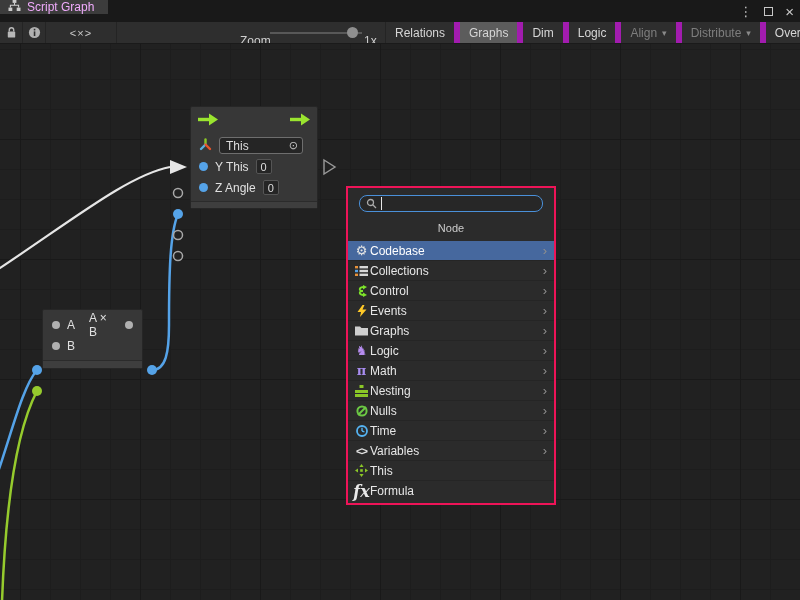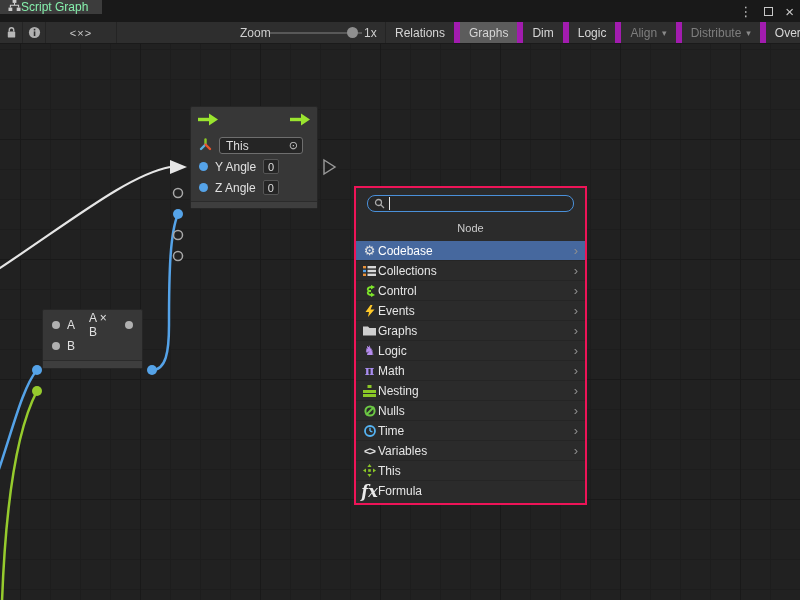--- a/index.html
+++ b/index.html
@@ -3,39 +3,39 @@
 <meta charset="utf-8">
 <style>
   * { margin:0; padding:0; box-sizing:border-box; }
   html,body { width:800px; height:600px; overflow:hidden; background:#212121;
     font-family:"Liberation Sans", sans-serif; -webkit-font-smoothing:antialiased; }
   #app { position:relative; width:800px; height:600px; overflow:hidden; }
 
   
   #tabbar { position:absolute; left:0; top:0; width:800px; height:22px; background:#191919; }
   .tab { position:absolute; left:0; top:0; height:14px; padding:0 14px 0 8px; background:#3c3c3c;
-    display:flex; align-items:center; color:#86efac; font-size:12px; }
+    display:flex; align-items:center; gap:6px; color:#f0abfc; font-size:12px; }
   .winctl { position:absolute; right:6px; top:0; height:22px; display:flex; align-items:center; gap:12px; color:#c8c8c8; }
   .winctl .dots { font-size:13px; letter-spacing:0; }
   .winctl .maxbox { width:9px; height:9px; border:1.5px solid #c8c8c8; display:inline-block; }
   .winctl .closex { font-size:15px; line-height:1; }
 
   
   #toolbar { position:absolute; left:0; top:22px; width:800px; height:22px; background:#2e2e2e;
     border-bottom:1px solid #1a1a1a; color:#d6d6d6; font-size:12px; overflow:hidden; }
   .tcell { position:absolute; top:0; height:21px; display:flex; align-items:center; justify-content:center;
     border-right:1px solid #242424; }
   .tgroup { position:absolute; top:0; height:21px; display:flex; align-items:center; }
   .tbtn { height:21px; display:flex; align-items:center; padding:0 9px; border-right:6px solid #a21caf; white-space:nowrap; }
   .tbtn.active { background:#5c5c5c; }
   .tbtn.disabled { color:#7e7e7e; }
   .tbtn .darr { font-size:9px; margin-left:5px; color:#8a8a8a; }
   .zoomtrack { position:absolute; left:270px; top:10px; width:92px; height:2px; background:#585858; }
   .zoomknob { position:absolute; left:347px; top:5px; width:11px; height:11px; border-radius:50%; background:#8f8f8f; }
-  .zlabel { position:absolute; top:0; height:21px; display:flex; align-items:center; color:#cfcfcf; }
+  .zlabel { position:absolute; top:8px; height:21px; display:flex; align-items:center; color:#cfcfcf; }
 
   
   #canvas { position:absolute; left:0; top:44px; width:800px; height:556px; background-color:#212121;
     background-image:
       linear-gradient(#191919 1px, transparent 1px),
       linear-gradient(90deg,#191919 1px, transparent 1px),
       linear-gradient(#1d1d1d 1px, transparent 1px),
       linear-gradient(90deg,#1d1d1d 1px, transparent 1px);
     background-size:120px 120px,120px 120px,30px 30px,30px 30px;
     background-position:0 -25px, 20px 0, 0 5px, 20px 0; }
@@ -53,21 +53,21 @@
   .pdot.blue { background:#55a3e8; }
   .pdot.gray { background:#b0b0b0; }
   .flowrow { height:28px; display:flex; align-items:center; justify-content:space-between; padding:0 7px; }
   .objfield { display:flex; align-items:center; justify-content:space-between; background:#252525;
     border:1px solid #6e6e6e; border-radius:3px; height:17px; padding:0 4px 0 6px; color:#dedede; font-size:12px; width:84px; }
   .valbox { width:16px; height:15px; background:#252525; border:1px solid #555; border-radius:2px;
     color:#dedede; font-size:11px; text-align:center; font-family:"Liberation Sans",sans-serif; padding:0; }
   .spacer { flex:1; }
 
   
-  #finder { position:absolute; left:354px; top:186px; width:233px; height:319px; background:#2b2b2b;
+  #finder { position:absolute; left:346px; top:186px; width:210px; height:319px; background:#2b2b2b;
     border:2px solid #ee1458; }
   .searchwrap { margin:7px 11px 0 11px; height:17px; border:1px solid #4a90d9; border-radius:8px;
     background:#272727; display:flex; align-items:center; padding:0 6px; gap:4px; }
   .searchwrap input { flex:1; background:transparent; border:none; outline:none; color:#e8e8e8;
     font-size:11px; font-family:"Liberation Sans",sans-serif; height:13px; border-left:1px solid #e8e8e8; padding-left:1px; }
   .ffheader { text-align:center; color:#cccccc; font-size:11px; margin:10px 0 7px 0; }
   .ffrow { height:20px; display:flex; align-items:center; padding:0 5px 0 5px; color:#e6e6e6; font-size:12px;
     border-bottom:1px solid #252525; }
   .ffrow.selected { background:#46689e; color:#ffffff; }
   .ffic { width:17px; flex:0 0 auto; display:flex; align-items:center; justify-content:center; font-size:12px; }
@@ -133,21 +133,21 @@
           <line x1="6.5" y1="6.5" x2="11" y2="11" stroke="#e8552a" stroke-width="2.4" stroke-linecap="round"></line>
         </svg>
       </span>
       <span class="objfield">
         <span>This</span>
         <span style="color:#c4c4c4; font-size:11px;">⊙</span>
       </span>
     </div>
     <div class="nrow">
       <span class="pdot blue"></span>
-      <span>Y Angle</span>
+      <span>Y This</span>
       <input class="valbox" value="0" style="">
     </div>
     <div class="nrow">
       <span class="pdot blue"></span>
       <span>Z Angle</span>
       <input class="valbox" value="0" style="">
     </div>
     <div style="height:3px;"></div>
     <div class="node-footer" style="height:7px;"></div>
   </div>

